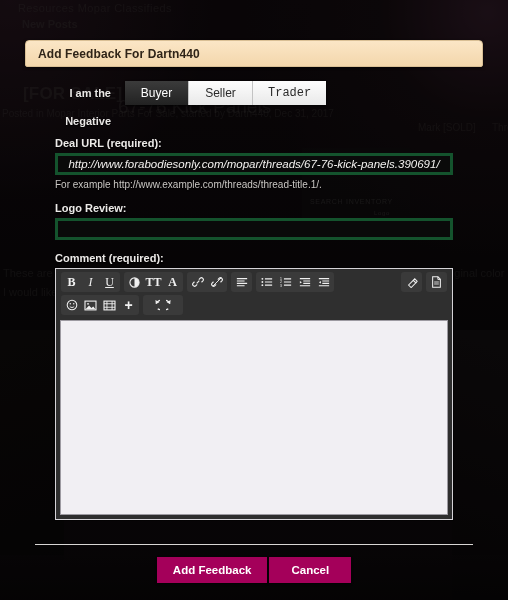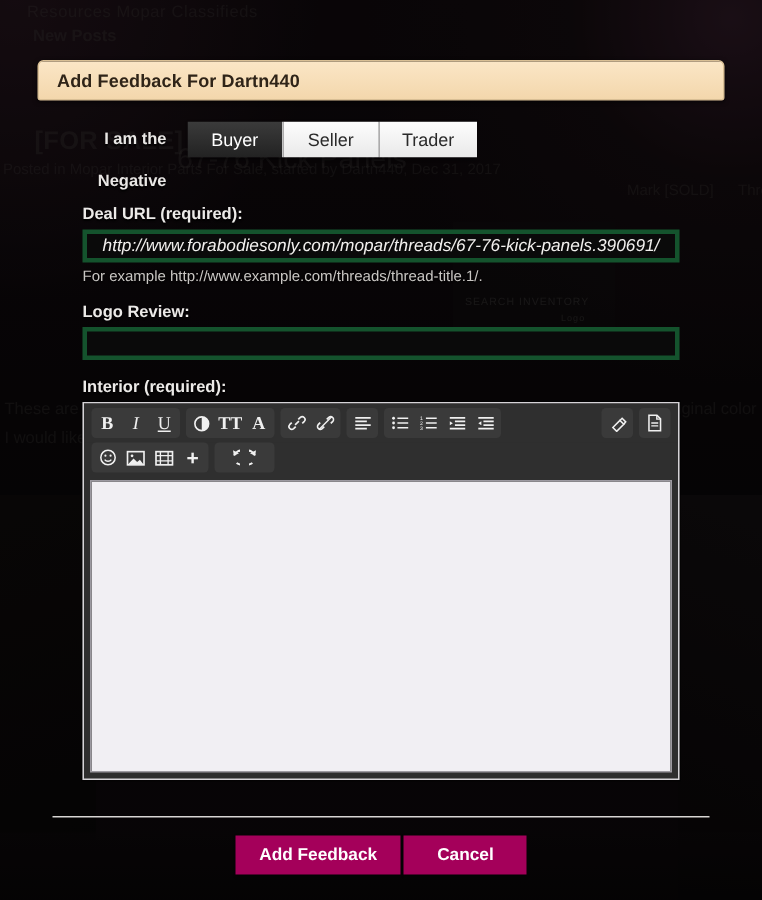--- a/index.html
+++ b/index.html
@@ -121,21 +121,21 @@
     background: linear-gradient(180deg,#fdfdfd 0%, #e9e9e9 100%);
     border: none;
     border-right: 1px solid #c3c3c3;
     color: #2a2a2a;
     font-size: 12px;
     font-family: "Liberation Sans", sans-serif;
     padding: 5px 15px;
     cursor: pointer;
     min-width: 64px;
   }
-  .seg-btn:last-child { border-right: none; }
+  .seg-btn:last-child { border-right: none; font-family: Liberation Mono, monospace; }
   .seg-btn.selected {
     background: linear-gradient(180deg,#3b3b3b 0%, #222222 100%);
     color: #ffffff;
   }
   .btn-group.feedback .seg-btn { min-width: 64px; }
 
   
   .field-block { margin: 0 0 12px 0; padding-left: 30px; padding-right: 30px; }
   .field-label {
     font-size: 11px;
@@ -301,21 +301,21 @@
       <input class="text-input" type="text" value="http://www.forabodiesonly.com/mopar/threads/67-76-kick-panels.390691/" style="">
       <div class="field-hint">For example http://www.example.com/threads/thread-title.1/.</div>
     </div>
 
     <div class="field-block">
       <div class="field-label">Logo Review:</div>
       <input class="text-input short-review-input" type="text" value="" style="">
     </div>
 
     <div class="field-block" style="padding-bottom:0;margin-bottom:4px;">
-      <div class="field-label">Interior (required):</div>
+      <div class="field-label">Comment (required):</div>
     </div>
 
     <div id="editor-wrap">
 
       <div class="toolbar-row r1">
         <div class="tb-group">
           <div class="tb-btn b">B</div>
           <div class="tb-btn i">I</div>
           <div class="tb-btn u">U</div>
         </div>

